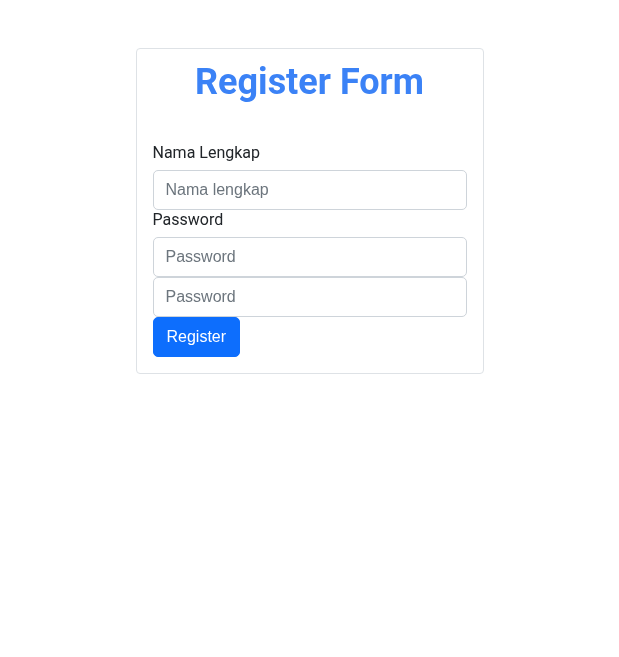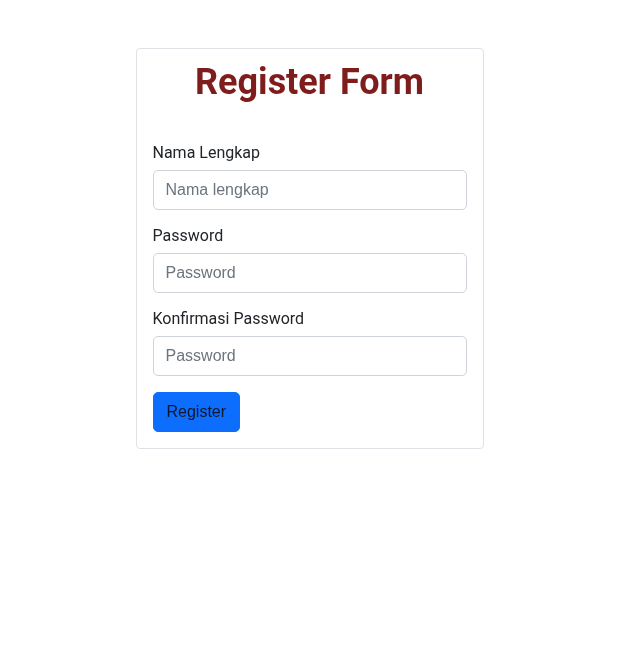--- a/index.html
+++ b/index.html
@@ -18,24 +18,23 @@
       border: 1px solid #dee2e6;
       border-radius: 4px;
       background: #fff;
       padding: 4px 16px 16px 16px;
     }
     .title {
       font-size: 36px;
       font-weight: 700;
       text-align: center;
       margin: 8px 0 40px 0;
-      color: #7f1d1d;
+      color: #3b82f6;
     }
     .form-group {
-      margin-bottom: 16px;
     }
     .label {
       display: block;
       font-size: 16px;
       margin-bottom: 8px;
       color: #212529;
     }
     .input {
       width: 100%;
       padding: 7px 12px;
@@ -49,21 +48,21 @@
     }
     .input::placeholder {
       color: #6c757d;
       opacity: 1;
     }
     .btn {
       display: inline-block;
       padding: 7px 13px;
       font-size: 16px;
       line-height: 1.5;
-      color: #0f172a;
+      color: #ffffff;
       background: #0d6efd;
       border: 1px solid #0d6efd;
       border-radius: 5px;
       cursor: pointer;
     }
   </style>
 </head>
 <body>
 
 <div class="container">
@@ -74,18 +73,17 @@
     <input type="text" class="input" placeholder="Nama lengkap" style="">
   </div>
 
 
   <div class="form-group">
     <label class="label">Password</label>
     <input type="password" class="input" placeholder="Password" style="">
   </div>
 
   <div class="form-group">
-    <label class="label">Konfirmasi Password</label>
     <input type="password" class="input" placeholder="Password" style="">
   </div>
 
   <button class="btn">Register</button>
 </div>
 
 </body></html>

